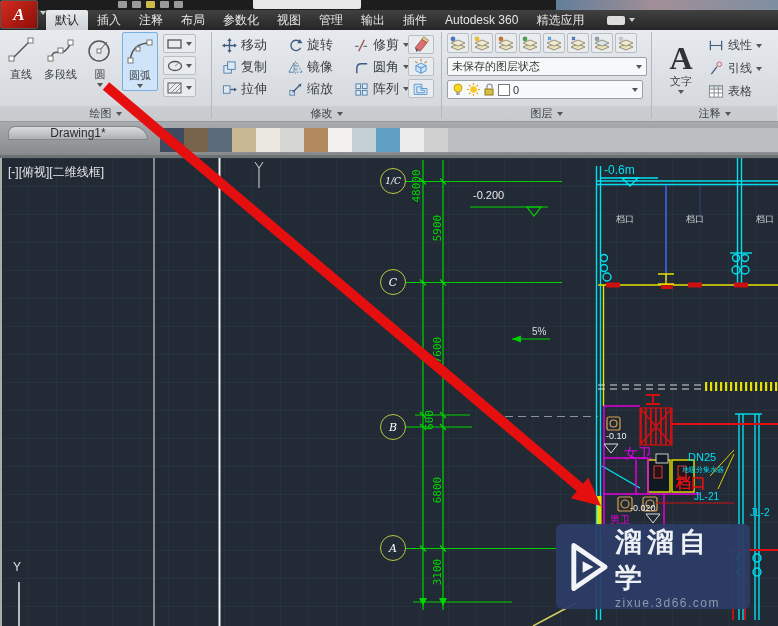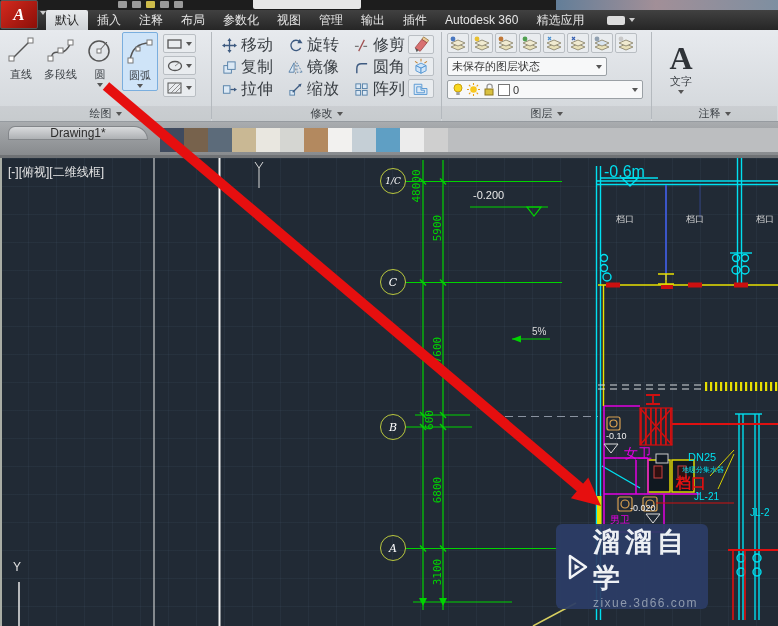--- a/index.html
+++ b/index.html
@@ -24,21 +24,21 @@
   
   .ribbon{position:absolute;left:0;top:30px;width:778px;height:92px;background:linear-gradient(#e7eaee,#d2d6da);border-bottom:1px solid #969ba0;}
   .panel{position:absolute;top:0;height:100%;}
   .panel .pdiv{position:absolute;right:0;top:2px;bottom:2px;width:1px;background:#b4b9be;}
   .plabel{position:absolute;left:0;right:1px;bottom:0;height:15px;display:flex;align-items:center;justify-content:center;gap:4px;font-size:11px;color:#3c4146;background:rgba(0,0,0,.05);}
   .bigbtn{display:flex;flex-direction:column;align-items:center;gap:1px;font-size:11px;color:#3a3f44;padding:2px 1px;border-radius:2px;}
   .bigbtn.sel{background:#cfe4f8;border:1px solid #7aaede;}
   .drawrow{position:absolute;left:4px;top:2px;display:flex;gap:5px;align-items:flex-start;}
   .smallcol{display:flex;flex-direction:column;gap:3px;margin-top:2px;}
   .smbtn{display:flex;align-items:center;gap:3px;background:#e9ecef;border:1px solid #b9bec3;border-radius:2px;padding:1px 3px;height:19px;}
-  .mgrid{position:absolute;left:10px;top:4px;display:grid;grid-template-columns:66px 66px 76px;grid-auto-rows:22px;align-items:center;font-size:16px;color:#3a3f44;font-family:Liberation Serif, serif;}
+  .mgrid{position:absolute;left:10px;top:4px;display:grid;grid-template-columns:66px 66px 76px;grid-auto-rows:22px;align-items:center;font-size:13px;color:#3a3f44;font-family:Liberation Serif, serif;}
   .mcell{display:flex;align-items:center;gap:4px;white-space:nowrap;}
   .mcol-r{position:absolute;right:8px;top:5px;display:flex;flex-direction:column;gap:3px;}
   .mcol-r .smbtn{justify-content:center;width:26px;padding:1px;}
   .lrow1{position:absolute;left:5px;top:3px;display:flex;gap:2px;}
   .lbtn{width:22px;height:20px;border:1px solid #b9bec3;background:#e9ecef;border-radius:2px;display:flex;align-items:center;justify-content:center;}
   .ldrop{position:absolute;left:5px;height:19px;background:#f7f8f9;border:1px solid #9aa0a5;border-radius:2px;display:flex;align-items:center;font-size:11px;color:#333;padding:0 4px;gap:3px;}
   .ldrop .flex1{flex:1;}
   .abig{position:absolute;left:8px;top:3px;width:42px;height:70px;display:flex;flex-direction:column;align-items:center;justify-content:center;gap:1px;font-size:11px;color:#3a3f44;}
   .abig .Aglyph{font-family:"Liberation Serif",serif;font-size:32px;line-height:30px;font-weight:bold;color:#2f3338;}
   .alist{position:absolute;left:56px;top:4px;display:flex;flex-direction:column;}
@@ -52,21 +52,21 @@
   
   .drawing{position:absolute;left:0;top:158px;width:778px;height:468px;background-color:#212a35;
     background-image:linear-gradient(rgba(140,170,210,.055) 1px,transparent 1px),linear-gradient(90deg,rgba(140,170,210,.055) 1px,transparent 1px);
     background-size:28px 28px;overflow:hidden;}
   .leftedge{position:absolute;left:0;top:0;width:2px;height:100%;background:#a9ada5;}
   .cadsvg{position:absolute;left:0;top:0;z-index:1;}
   .lbl{position:absolute;z-index:5;white-space:nowrap;line-height:1;}
   .vp{color:#e8e8e8;font-size:12px;}
   .bub{position:absolute;z-index:5;width:26px;height:26px;border:1.3px solid #b9c73e;border-radius:50%;display:flex;align-items:center;justify-content:center;color:#fff;font-size:11px;font-family:"DejaVu Serif",serif;font-style:italic;}
   .vdim{position:absolute;z-index:5;color:#00d400;font-size:11px;font-family:"DejaVu Sans Mono",monospace;transform:translate(-50%,-50%) rotate(-90deg);}
-  .wm{position:absolute;z-index:10;left:556px;top:366px;width:152px;height:85px;background:rgba(44,61,102,.94);border-radius:6px;display:flex;align-items:center;padding:0 10px;gap:4px;}
+  .wm{position:absolute;z-index:10;left:556px;top:366px;width:194px;height:85px;background:rgba(44,61,102,.94);border-radius:6px;display:flex;align-items:center;padding:0 10px;gap:4px;}
   .wm-name{font-size:27px;font-weight:bold;color:#edf0f4;letter-spacing:5px;}
   .wm-site{font-size:12px;color:#8e99ac;letter-spacing:1.5px;}
   .arrow-overlay{position:absolute;left:0;top:0;z-index:60;pointer-events:none;}
   .cjk-s{font-size:9px;color:#d8d8d8;}
 </style>
 </head>
 <body>
 
 <div class="app">
 
@@ -329,21 +329,21 @@
             </svg>
           </div>
         <div class="lbtn">
             <svg width="18" height="16" viewBox="0 0 18 16">
               <polygon points="2,12 9,9 16,12 9,15" fill="#e8e0b8" stroke="#98927a"></polygon>
               <polygon points="2,8 9,5 16,8 9,11" fill="#f0ead0" stroke="#98927a"></polygon>
               <circle cx="4" cy="4" r="2.4" fill="#c8c8c8"></circle>
             </svg>
           </div>
       </div>
-      <div class="ldrop" style="top:27px;width:160px">
+      <div class="ldrop" style="top:27px;width:200px">
         <span class="flex1">未保存的图层状态</span>
         <span class="caret"></span>
       </div>
       <div class="ldrop" style="top:50px;width:196px">
         <svg width="12" height="13" viewBox="0 0 12 13">
             <circle cx="6" cy="5" r="4" fill="#f8d820" stroke="#c8a010"></circle>
             <rect x="4.3" y="9" width="3.4" height="3" fill="#a0a0a0"></rect>
           </svg>
         <svg width="13" height="13" viewBox="0 0 12 12">
             <circle cx="6" cy="6" r="3" fill="#f8c820"></circle>
@@ -364,20 +364,45 @@
           <span class="caret"></span>
         </div>
       <div class="pdiv"></div>
     </div>
 
     <div class="panel" style="left:652px;width:126px">
       <div class="abig">
         <span class="Aglyph">A</span>
         <span>文字</span>
         <span class="caret"></span>
+      </div>
+      <div class="alist">
+        <div class="aitem">
+          <svg width="16" height="15" viewBox="0 0 16 16">
+              <path d="M2,3 V13 M14,3 V13 M2,8 H14" stroke="#3d5a80" stroke-width="1.3"></path>
+            </svg>
+          <span>线性</span>
+          <span class="caret"></span>
+        </div>
+        <div class="aitem">
+          <svg width="16" height="15" viewBox="0 0 16 16">
+              <path d="M3,14 L9,6" stroke="#3d5a80" stroke-width="1.3"></path>
+              <circle cx="11.5" cy="3.5" r="2.5" fill="none" stroke="#c06060"></circle>
+            </svg>
+          <span>引线</span>
+          <span class="caret"></span>
+        </div>
+        <div class="aitem">
+          <svg width="16" height="15" viewBox="0 0 16 16">
+              <rect x="1" y="2" width="14" height="12" fill="#fff" stroke="#888"></rect>
+              <rect x="1" y="2" width="14" height="3.5" fill="#cfe0f0" stroke="#888"></rect>
+              <path d="M1,9.5 H15 M6,2 V14 M10.5,2 V14" stroke="#888"></path>
+            </svg>
+          <span>表格</span>
+        </div>
       </div>
       <div class="plabel">
           <span>注释</span>
           <span class="caret"></span>
         </div>
     </div>
   </div>
 
   <div class="filetabs">
     <div class="dtab">Drawing1*</div>
@@ -555,21 +580,21 @@
         <span>A</span>
       </div>
     <div class="lbl vdim" style="left:416px;top:28px">48000</div>
     <div class="lbl vdim" style="left:437px;top:70px">5900</div>
     <div class="lbl vdim" style="left:437px;top:192px">7600</div>
     <div class="lbl vdim" style="left:429px;top:262px">600</div>
     <div class="lbl vdim" style="left:437px;top:332px">6800</div>
     <div class="lbl vdim" style="left:437px;top:414px">3100</div>
     <div class="lbl" style="left:473px;top:32px;color:#e8e8e8;font-size:11px">-0.200</div>
     <div class="lbl" style="left:532px;top:169px;color:#dcdcdc;font-size:10px">5%</div>
-    <div class="lbl" style="left:604px;top:6px;color:#00e0f0;font-size:16px">-0.6m</div>
+    <div class="lbl" style="left:604px;top:6px;color:#00e0f0;font-size:12px">-0.6m</div>
     <div class="lbl cjk-s" style="left:616px;top:57px">档口</div>
     <div class="lbl cjk-s" style="left:686px;top:57px">档口</div>
     <div class="lbl cjk-s" style="left:756px;top:57px">档口</div>
     <div class="lbl" style="left:606px;top:274px;color:#f0f0f0;font-size:9px">-0.10</div>
     <div class="lbl" style="left:624px;top:288px;color:#e000e0;font-size:14px">女卫</div>
     <div class="lbl" style="left:630px;top:346px;color:#f0f0f0;font-size:9px">-0.020</div>
     <div class="lbl" style="left:610px;top:357px;color:#e000e0;font-size:10px">男卫</div>
     <div class="lbl" style="left:688px;top:294px;color:#00e0f0;font-size:11px">DN25</div>
     <div class="lbl" style="left:682px;top:308px;color:#00e0f0;font-size:7px">地暖分集水器</div>
     <div class="lbl" style="left:676px;top:317px;color:#e01010;font-size:15px;font-weight:bold">档口</div>

